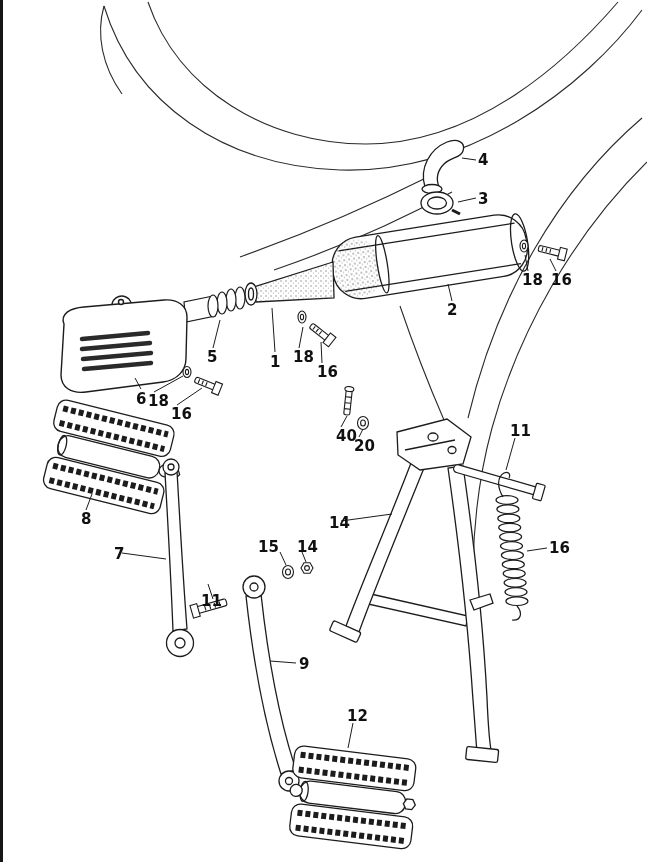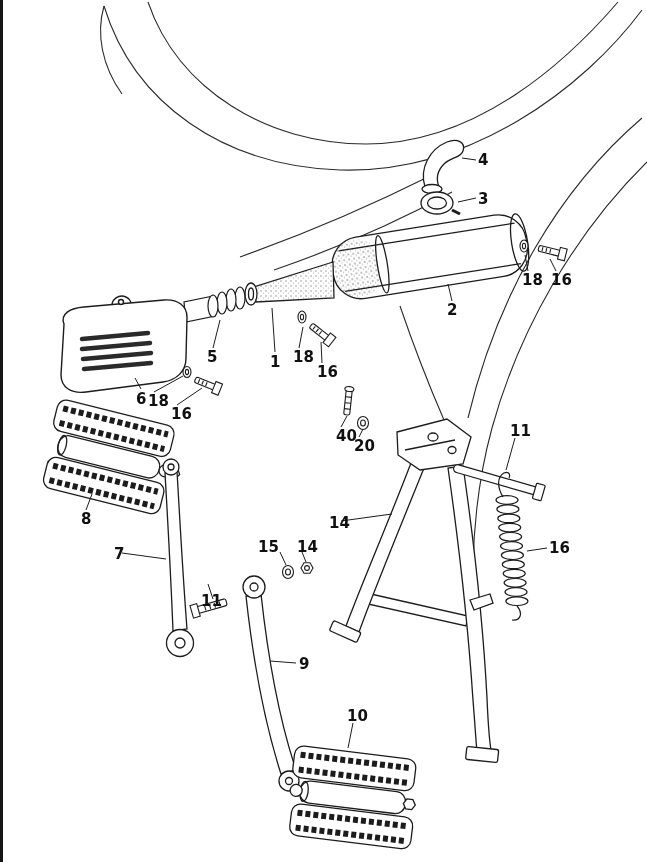--- a/index.html
+++ b/index.html
@@ -278,15 +278,15 @@
   <div class="callout" style="left:354px;top:439px">20</div>
   <div class="callout" style="left:510px;top:424px">11</div>
   <div class="callout" style="left:81px;top:512px">8</div>
   <div class="callout" style="left:329px;top:516px">14</div>
   <div class="callout" style="left:549px;top:541px">16</div>
   <div class="callout" style="left:114px;top:547px">7</div>
   <div class="callout" style="left:258px;top:540px">15</div>
   <div class="callout" style="left:297px;top:540px">14</div>
   <div class="callout" style="left:201px;top:594px">11</div>
   <div class="callout" style="left:299px;top:657px">9</div>
-  <div class="callout" style="left:347px;top:709px">10</div>
+  <div class="callout" style="left:347px;top:709px">12</div>
 
 </div>
 
 </body></html>

